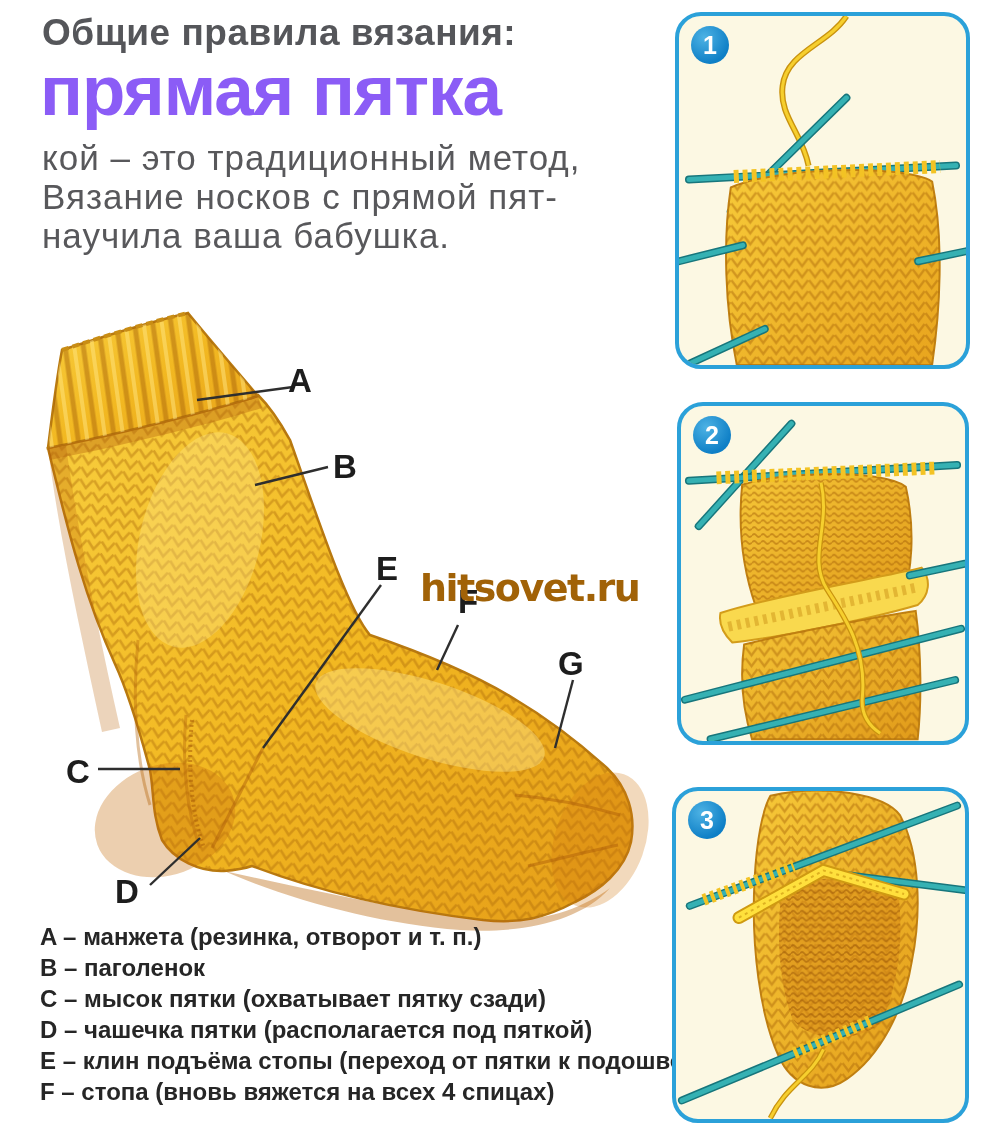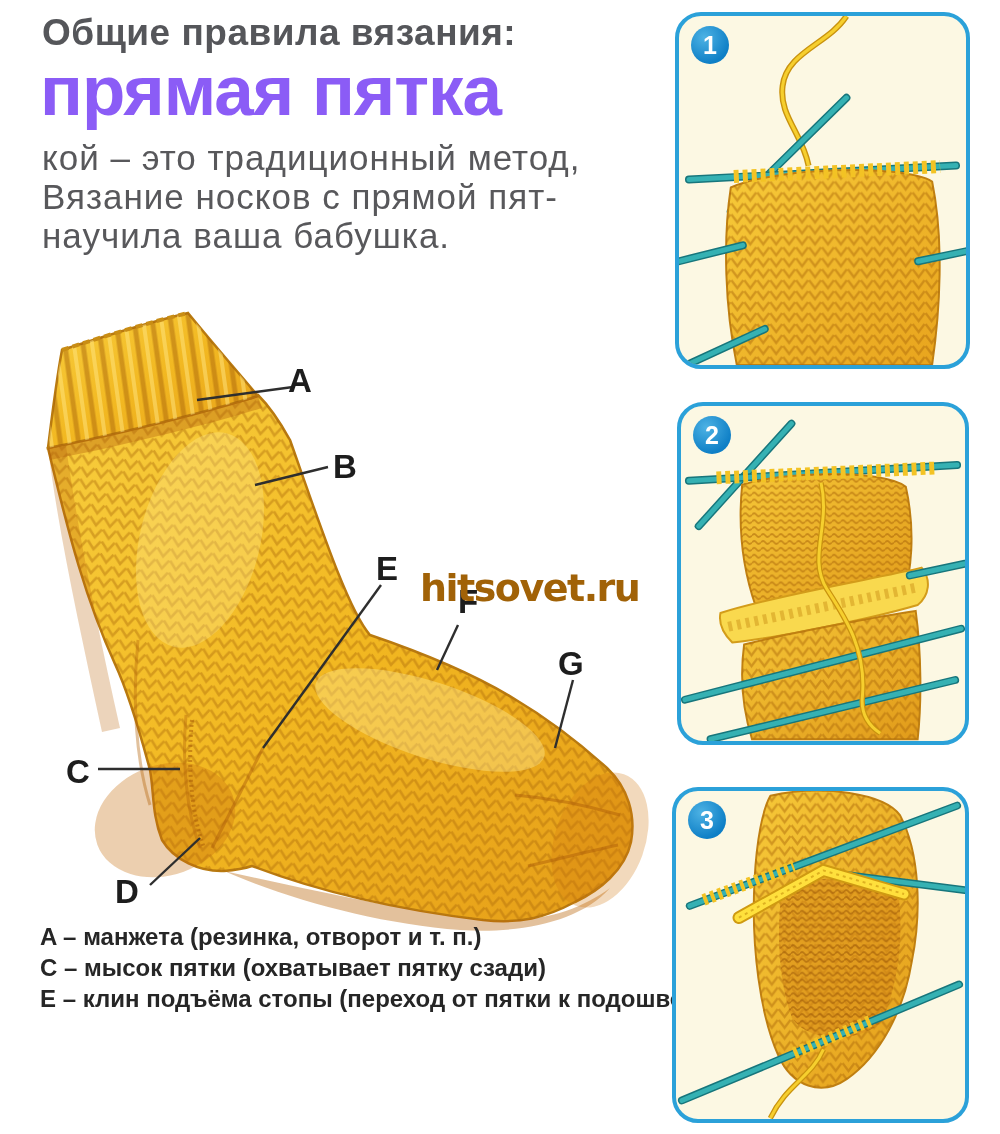--- a/index.html
+++ b/index.html
@@ -124,22 +124,25 @@
     <span class="part-label lbl-c">C</span>
     <span class="part-label lbl-d">D</span>
     <span class="part-label lbl-e">E</span>
     <span class="part-label lbl-f">F</span>
     <span class="part-label lbl-g">G</span>
     <span class="watermark">hitsovet.ru</span>
   </div>
 
   <div class="legend">
     <div class="legend-row">A – манжета (резинка, отворот и т. п.)</div>
+    <div class="legend-row">B – паголенок</div>
     <div class="legend-row">C – мысок пятки (охватывает пятку сзади)</div>
+    <div class="legend-row">D – чашечка пятки (располагается под пяткой)</div>
     <div class="legend-row">E – клин подъёма стопы (переход от пятки к подошве)</div>
+    <div class="legend-row">F – стопа (вновь вяжется на всех 4 спицах)</div>
   </div>
 
   <div class="panel panel-1">
     <span class="badge">1</span>
     <svg viewBox="0 0 288 350">
       <defs>
         <linearGradient id="g1" x1="0" y1="0" x2="1" y2="1">
           <stop offset="0" stop-color="#f7ca39"></stop>
             <stop offset="1" stop-color="#e8a41d"></stop>
         </linearGradient>

